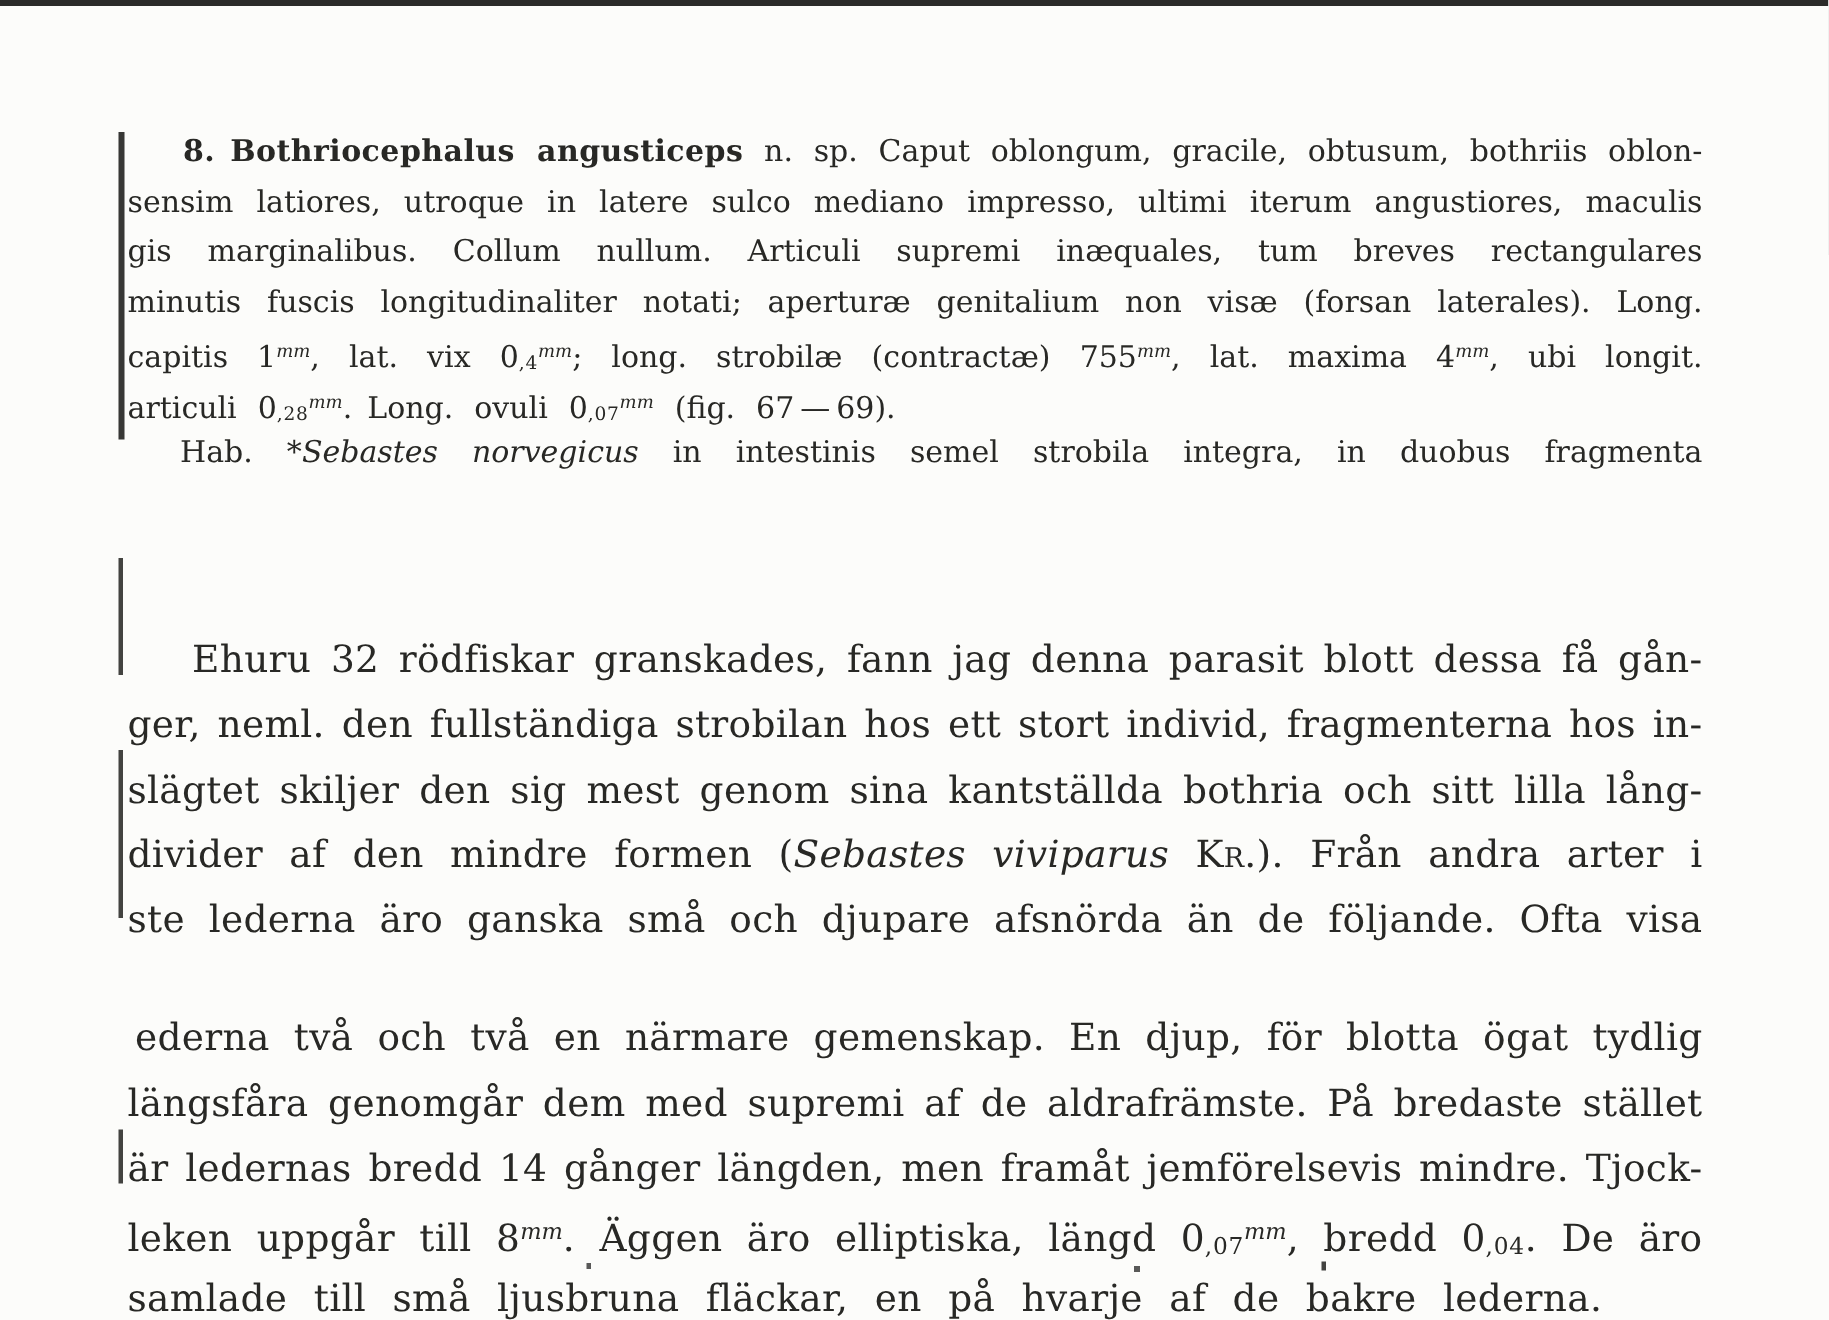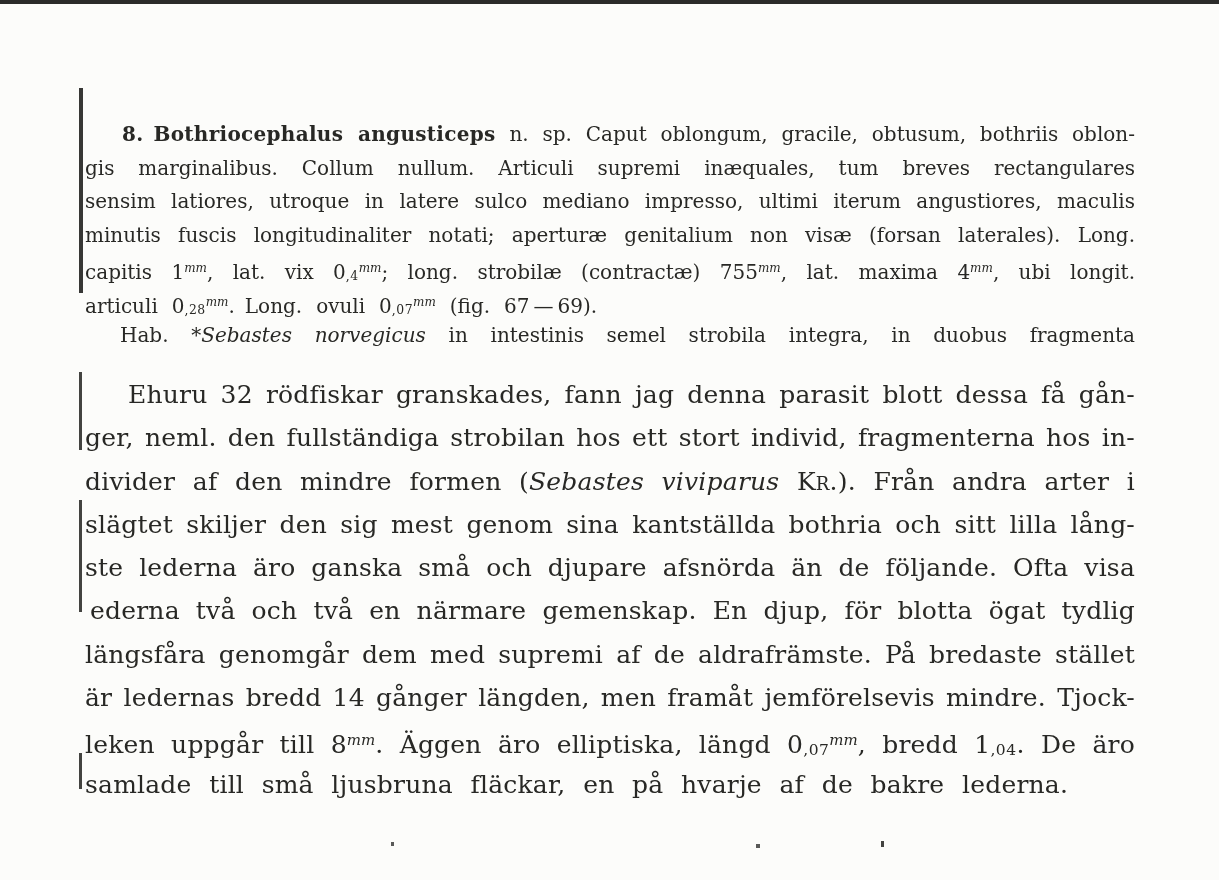--- a/index.html
+++ b/index.html
@@ -5,57 +5,57 @@
   html,body{margin:0;padding:0;background:#e8e8e6;}
   .page{
     position:relative;
     width:1219px;height:880px;
     background:#fcfcfa;
     overflow:hidden;
     font-family:"DejaVu Serif","Liberation Serif",serif;
     color:#282825;
   }
   .paragraph{position:absolute;left:85px;width:1050px;}
-  .para-0{top:84px;font-size:20px;line-height:33.5px;margin-top:34px;}
+  .para-0{top:84px;font-size:20px;line-height:33.5px;}
   .para-1{top:373px;font-size:25px;line-height:43.3px;letter-spacing:0.2px;}
   .text-line{word-spacing:0.38em;white-space:normal;}
   .para-0 .text-line{height:33.5px;}
   .para-1 .text-line{height:43.3px;}
   .text-line.justify{text-align:justify;text-align-last:justify;word-spacing:0.02em;}
   .seg-n{font-style:normal;}
   .seg-b{font-weight:bold;letter-spacing:0.3px;}
   .seg-it{font-style:italic;}
   .seg-sc{font-variant:small-caps;}
   .seg-sup{font-size:60%;font-style:italic;vertical-align:0.55em;letter-spacing:0;}
   .seg-sub{font-size:62%;vertical-align:-0.12em;letter-spacing:0.5px;}
   .artifact{position:absolute;}
 </style>
 </head>
 <body>
 
 <div class="page">
   <div class="paragraph para-0">
       <div class="text-line justify" style="text-indent: 37px;"><span class="seg-b">8.</span><span class="seg-n"> </span><span class="seg-b">Bothriocephalus angusticeps</span><span class="seg-n"> n. sp. Caput oblongum, gracile, obtusum, bothriis oblon-</span></div>
+      <div class="text-line justify"><span class="seg-n">sensim latiores, utroque in latere sulco mediano impresso, ultimi iterum angustiores, maculis</span></div>
       <div class="text-line justify"><span class="seg-n">gis marginalibus. Collum nullum. Articuli supremi inæquales, tum breves rectangulares</span></div>
-      <div class="text-line justify"><span class="seg-n">sensim latiores, utroque in latere sulco mediano impresso, ultimi iterum angustiores, maculis</span></div>
       <div class="text-line justify"><span class="seg-n">minutis fuscis longitudinaliter notati; aperturæ genitalium non visæ (forsan laterales). Long.</span></div>
       <div class="text-line justify"><span class="seg-n">capitis 1</span><span class="seg-sup">mm</span><span class="seg-n">, lat. vix 0</span><span class="seg-sub">,4</span><span class="seg-sup">mm</span><span class="seg-n">; long. strobilæ (contractæ) 755</span><span class="seg-sup">mm</span><span class="seg-n">, lat. maxima 4</span><span class="seg-sup">mm</span><span class="seg-n">, ubi longit.</span></div>
       <div class="text-line"><span class="seg-n">articuli 0</span><span class="seg-sub">,28</span><span class="seg-sup">mm</span><span class="seg-n">. Long. ovuli 0</span><span class="seg-sub">,07</span><span class="seg-sup">mm</span><span class="seg-n"> (fig. 67 — 69).</span></div>
       <div class="text-line justify" style="text-indent: 35px;"><span class="seg-n">Hab. *</span><span class="seg-it">Sebastes norvegicus</span><span class="seg-n"> in intestinis semel strobila integra, in duobus fragmenta</span></div>
     </div>
   <div class="paragraph para-1">
-      <div class="text-line justify" style="text-indent: 43px;"><span class="seg-n">Ehuru 32 rödfiskar granskades, fann jag denna parasit blott dessa få gån-</span></div>
+      <div class="text-line justify" style="text-indent: 43px; margin-top: 45px;"><span class="seg-n">Ehuru 32 rödfiskar granskades, fann jag denna parasit blott dessa få gån-</span></div>
       <div class="text-line justify"><span class="seg-n">ger, neml. den fullständiga strobilan hos ett stort individ, fragmenterna hos in-</span></div>
+      <div class="text-line justify"><span class="seg-n">slägtet skiljer den sig mest genom sina kantställda bothria och sitt lilla lång-</span></div>
       <div class="text-line justify"><span class="seg-n">divider af den mindre formen (</span><span class="seg-it">Sebastes viviparus</span><span class="seg-n"> </span><span class="seg-sc">Kr.</span><span class="seg-n">). Från andra arter i</span></div>
-      <div class="text-line justify"><span class="seg-n">slägtet skiljer den sig mest genom sina kantställda bothria och sitt lilla lång-</span></div>
       <div class="text-line justify"><span class="seg-n">ste lederna äro ganska små och djupare afsnörda än de följande. Ofta visa</span></div>
-      <div class="text-line justify" style="text-indent: 5px;"><span class="seg-n">ederna två och två en närmare gemenskap. En djup, för blotta ögat tydlig</span></div>
+      <div class="text-line justify" style="text-indent: 5px; margin-top: 36px;"><span class="seg-n">ederna två och två en närmare gemenskap. En djup, för blotta ögat tydlig</span></div>
       <div class="text-line justify"><span class="seg-n">längsfåra genomgår dem med supremi af de aldrafrämste. På bredaste stället</span></div>
       <div class="text-line justify"><span class="seg-n">är ledernas bredd 14 gånger längden, men framåt jemförelsevis mindre. Tjock-</span></div>
-      <div class="text-line justify"><span class="seg-n">leken uppgår till 8</span><span class="seg-sup">mm</span><span class="seg-n">. Äggen äro elliptiska, längd 0</span><span class="seg-sub">,07</span><span class="seg-sup">mm</span><span class="seg-n">, bredd 1</span><span class="seg-sub">,04</span><span class="seg-n">. De äro</span></div>
+      <div class="text-line justify"><span class="seg-n">leken uppgår till 8</span><span class="seg-sup">mm</span><span class="seg-n">. Äggen äro elliptiska, längd 0</span><span class="seg-sub">,07</span><span class="seg-sup">mm</span><span class="seg-n">, bredd 0</span><span class="seg-sub">,04</span><span class="seg-n">. De äro</span></div>
       <div class="text-line"><span class="seg-n">samlade till små ljusbruna fläckar, en på hvarje af de bakre lederna.</span></div>
     </div>
   <div>
       <div class="artifact" style="left: 0px; top: 0px; width: 1219px; height: 4px; background: rgb(20, 20, 18); opacity: 0.9;"></div>
       <div class="artifact" style="left: 79px; top: 88px; width: 4px; height: 205px; background: rgb(20, 20, 18); opacity: 0.85;"></div>
       <div class="artifact" style="left: 79px; top: 372px; width: 3px; height: 78px; background: rgb(20, 20, 18); opacity: 0.8;"></div>
       <div class="artifact" style="left: 79px; top: 500px; width: 3px; height: 112px; background: rgb(20, 20, 18); opacity: 0.8;"></div>
       <div class="artifact" style="left: 79px; top: 753px; width: 3px; height: 36px; background: rgb(20, 20, 18); opacity: 0.8;"></div>
       <div class="artifact" style="left: 391px; top: 842px; width: 3px; height: 4px; background: rgb(20, 20, 18); opacity: 0.7;"></div>
       <div class="artifact" style="left: 756px; top: 844px; width: 4px; height: 4px; background: rgb(20, 20, 18); opacity: 0.7;"></div>

